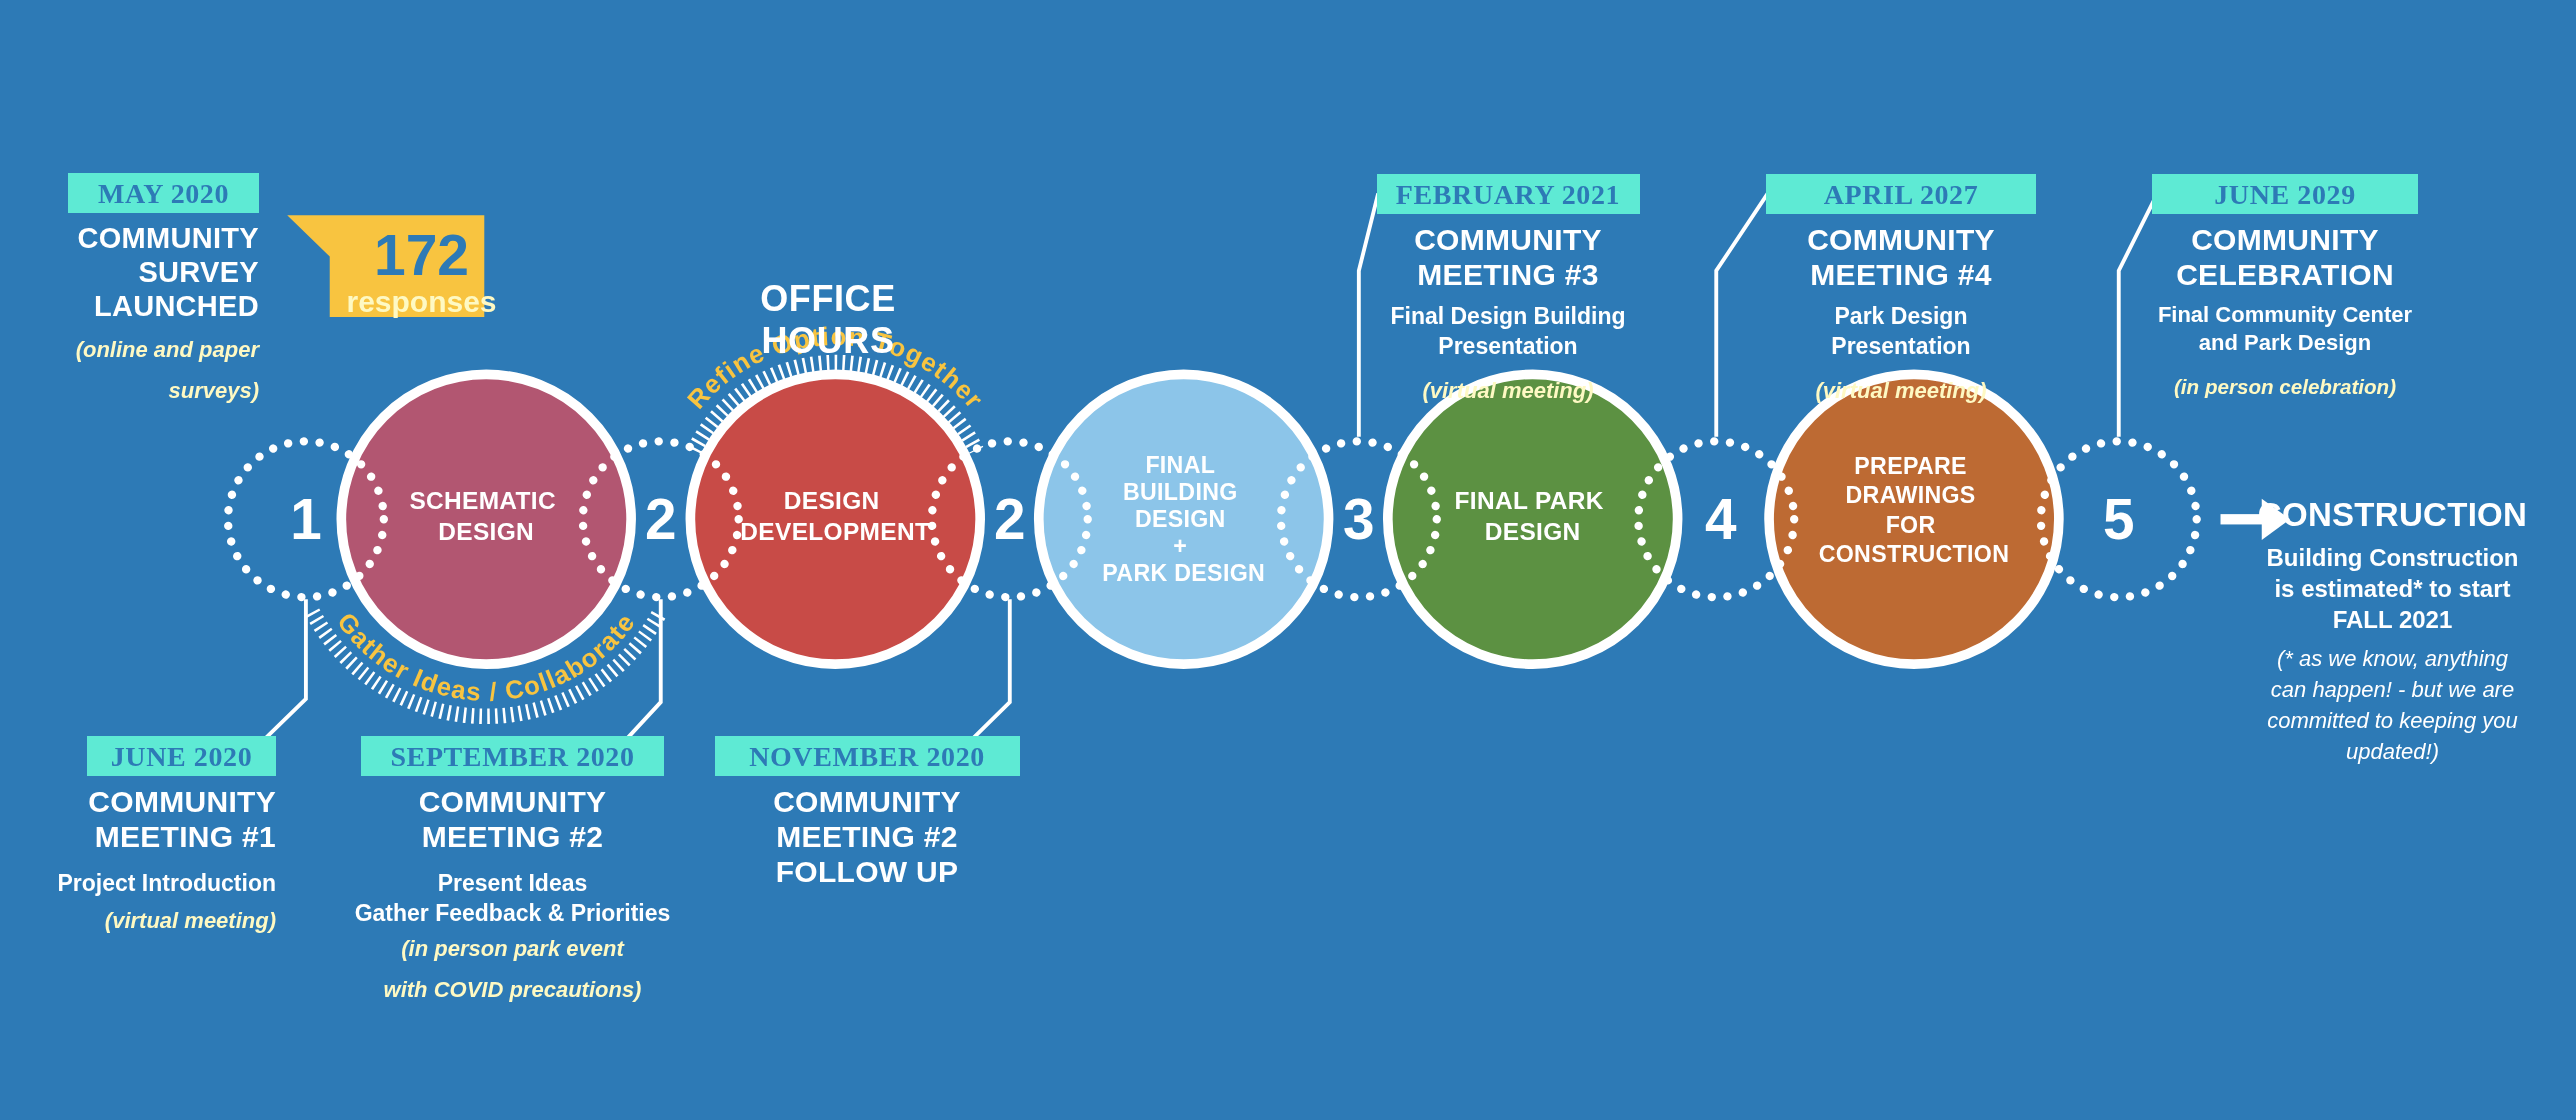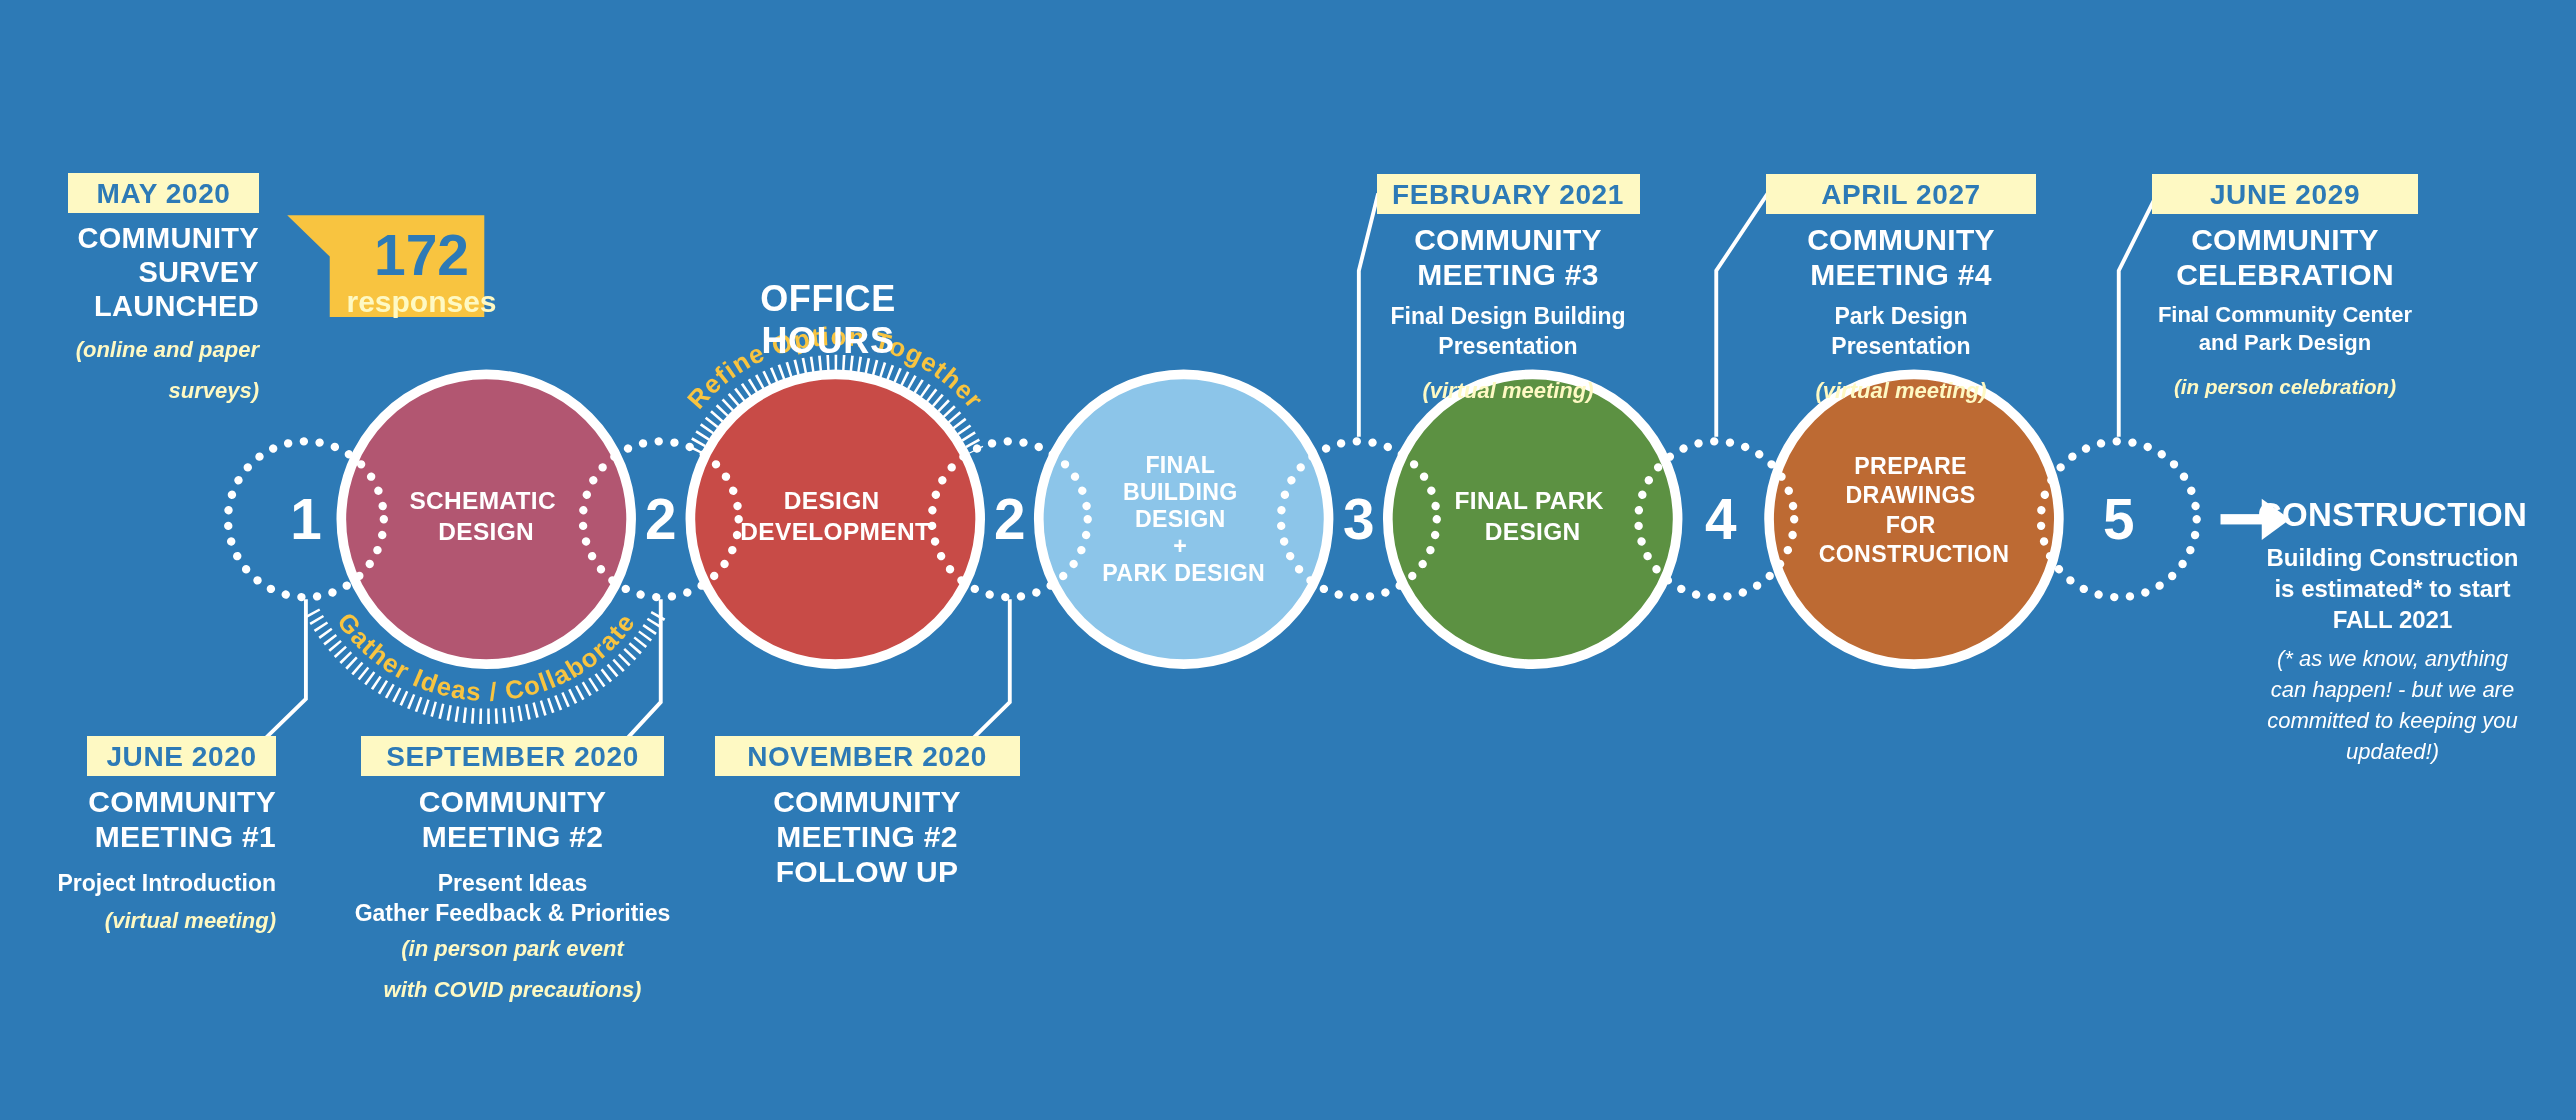--- a/index.html
+++ b/index.html
@@ -8,22 +8,22 @@
     background:#2d7ab6;
     font-family:"Liberation Sans", sans-serif;
   }
   #stage{position:absolute;left:0;top:0;width:2576px;height:1121px;}
   svg{position:absolute;left:0;top:0;}
   .block{position:absolute;}
   .center{text-align:center;}
   .rightal{text-align:right;}
   .badge{
     display:block;height:40px;line-height:41px;
-    background:#fef9c3;color:#2d7ab6;
-    font-weight:bold;font-size:28px;letter-spacing:0.6px;text-align:center;
+    background:#5eead4;color:#2d7ab6;
+    font-weight:bold;font-size:28px;letter-spacing:0.6px;text-align:center;font-family:Liberation Serif, serif;
   }
   .title{
     color:#ffffff;font-weight:bold;font-size:30px;line-height:35px;
     white-space:pre-line;margin-top:8.4px;letter-spacing:0.3px;
   }
   .subtitle{
     color:#ffffff;font-weight:bold;font-size:23px;line-height:30px;
     white-space:pre-line;margin-top:14px;
   }
   .note{

